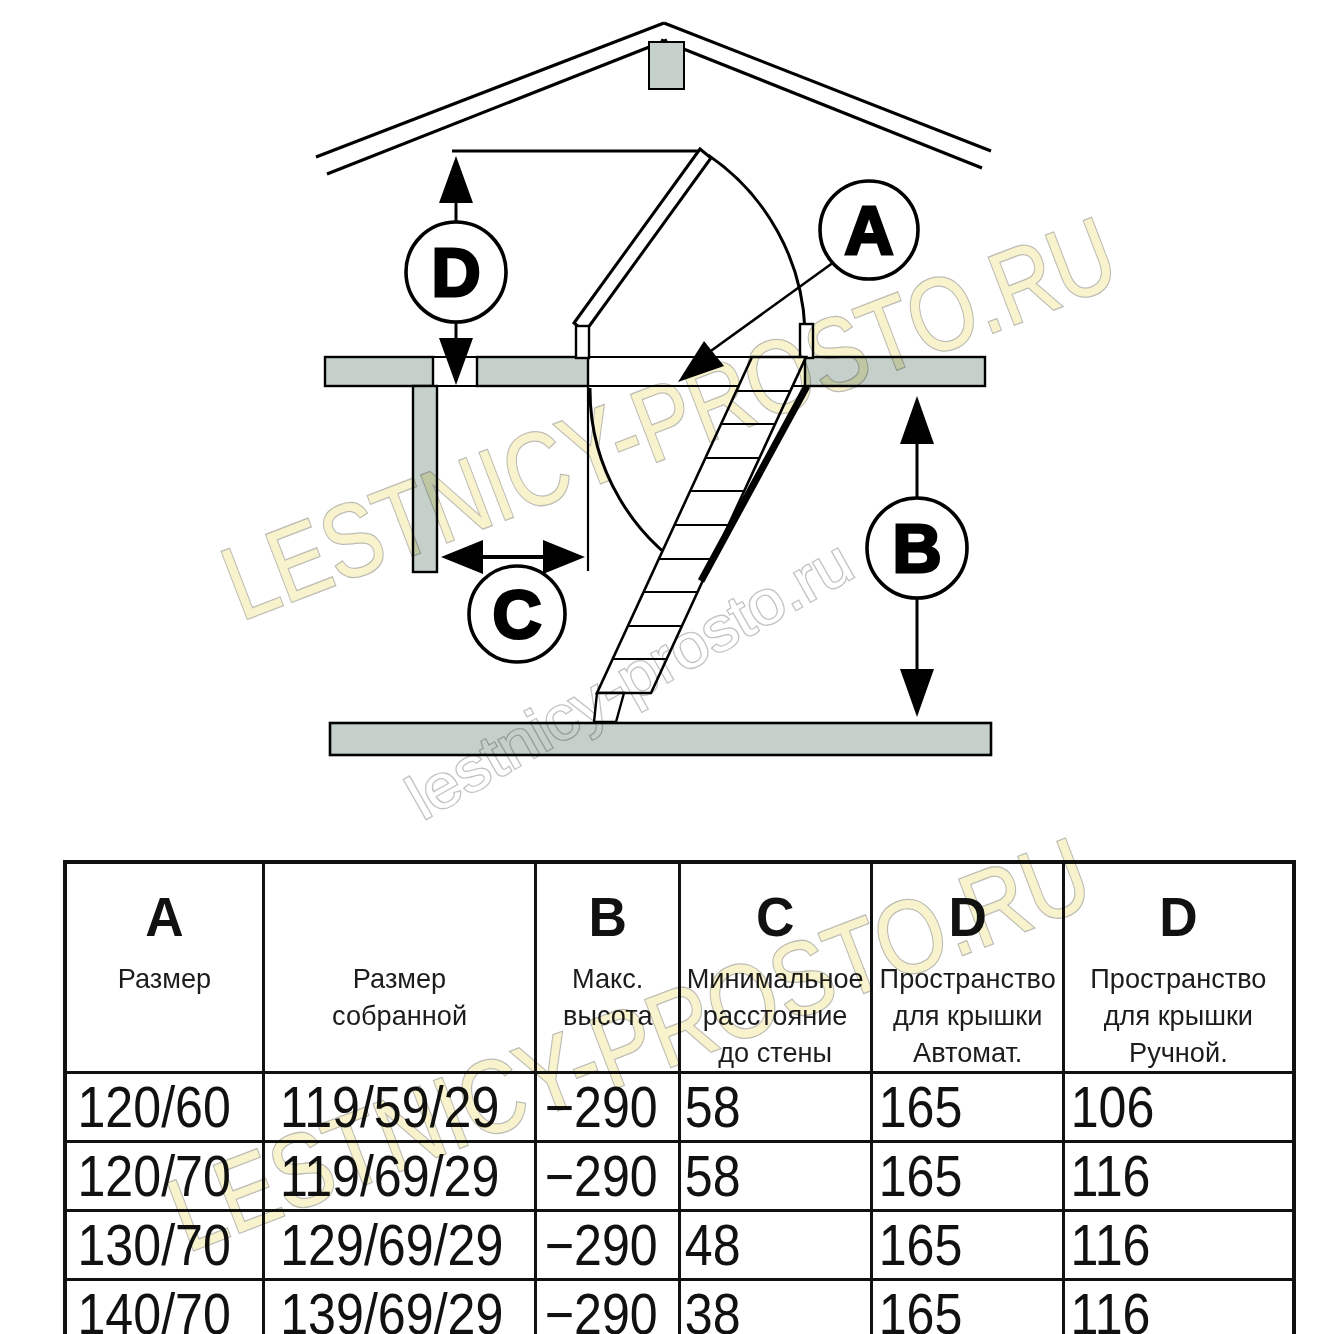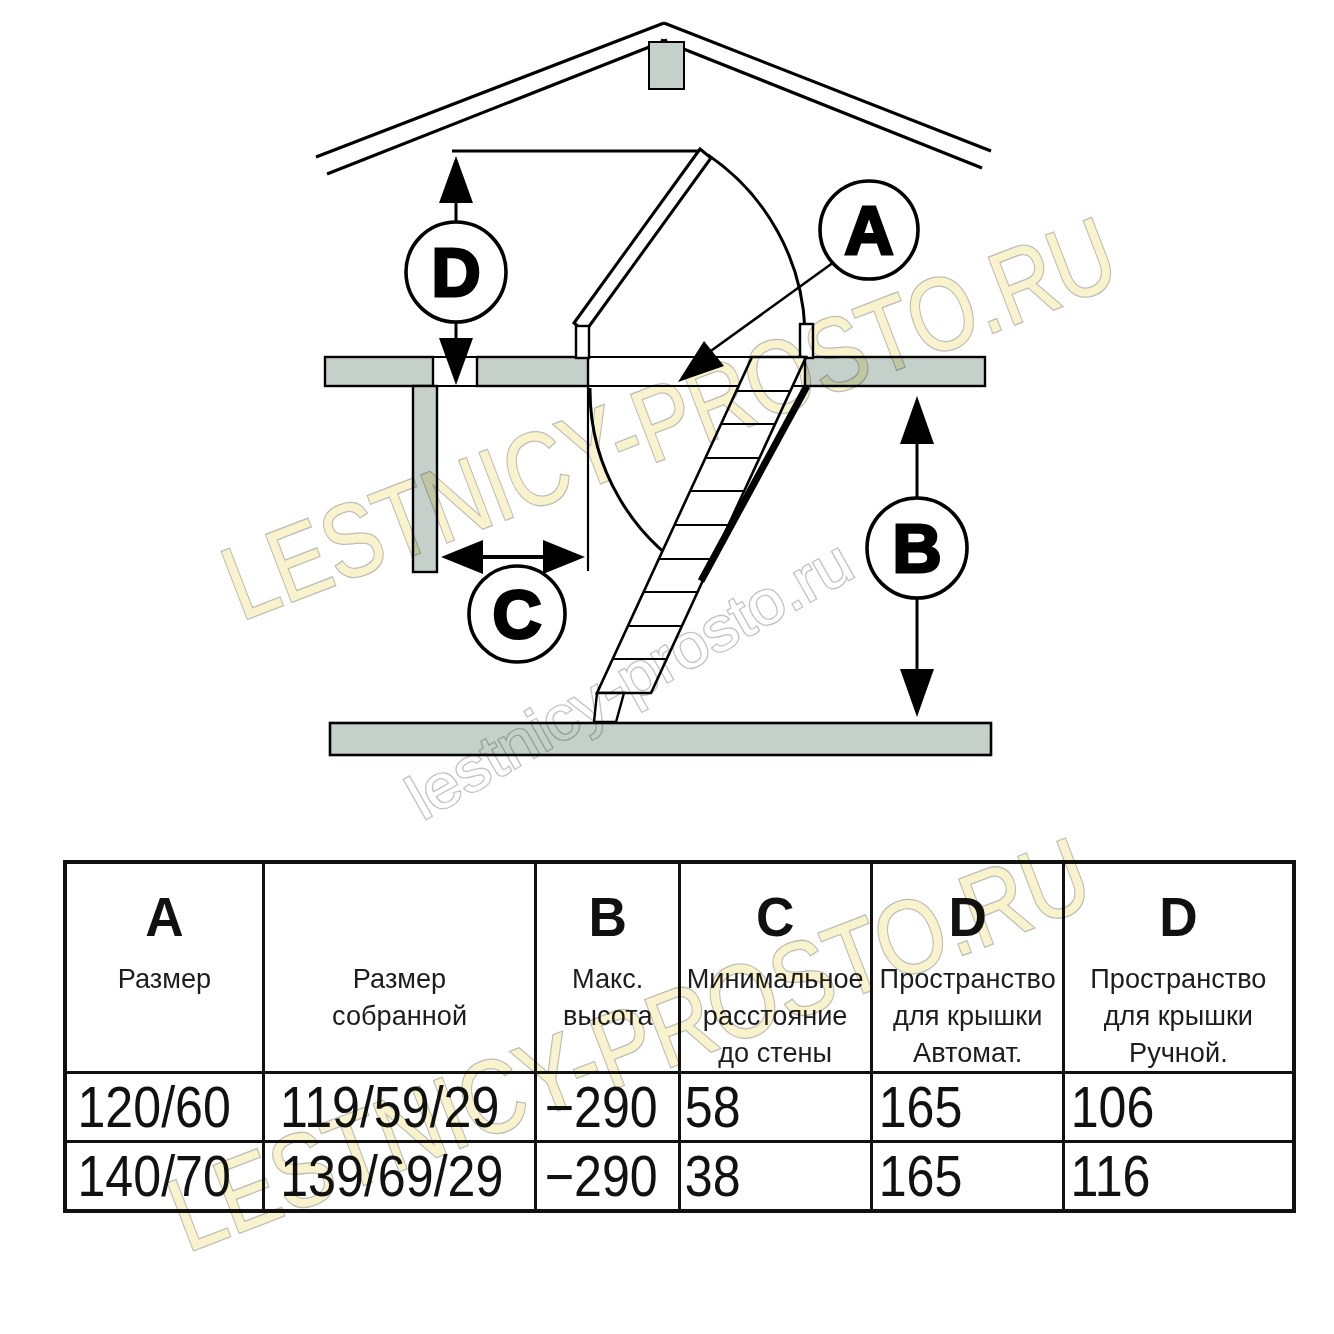--- a/index.html
+++ b/index.html
@@ -198,20 +198,36 @@
     <tbody>
         <tr>
           <td><span class="cellnum">120/60</span></td>
           <td><span class="cellnum">119/59/29</span></td>
           <td><span class="cellnum">−290</span></td>
           <td><span class="cellnum">58</span></td>
           <td><span class="cellnum">165</span></td>
           <td><span class="cellnum">106</span></td>
         </tr>
         <tr>
+          <td><span class="cellnum">120/70</span></td>
+          <td><span class="cellnum">119/69/29</span></td>
+          <td><span class="cellnum">−290</span></td>
+          <td><span class="cellnum">58</span></td>
+          <td><span class="cellnum">165</span></td>
+          <td><span class="cellnum">116</span></td>
+        </tr>
+        <tr>
+          <td><span class="cellnum">130/70</span></td>
+          <td><span class="cellnum">129/69/29</span></td>
+          <td><span class="cellnum">−290</span></td>
+          <td><span class="cellnum">48</span></td>
+          <td><span class="cellnum">165</span></td>
+          <td><span class="cellnum">116</span></td>
+        </tr>
+        <tr>
           <td><span class="cellnum">140/70</span></td>
           <td><span class="cellnum">139/69/29</span></td>
           <td><span class="cellnum">−290</span></td>
           <td><span class="cellnum">38</span></td>
           <td><span class="cellnum">165</span></td>
           <td><span class="cellnum">116</span></td>
         </tr>
       </tbody>
   </table>
 

